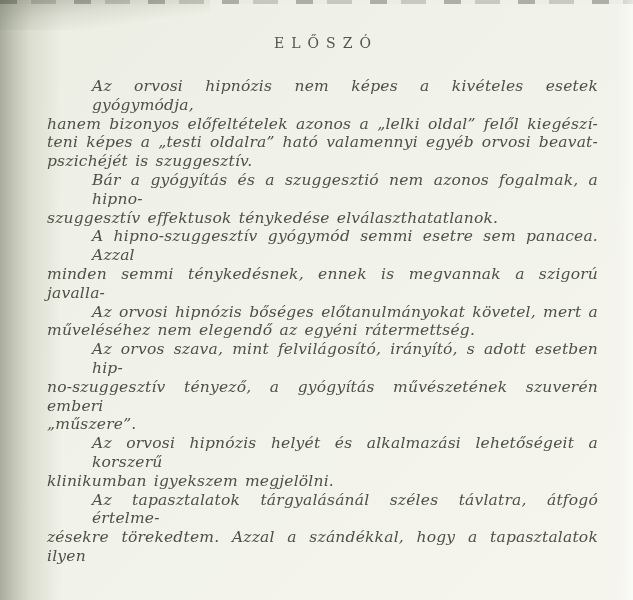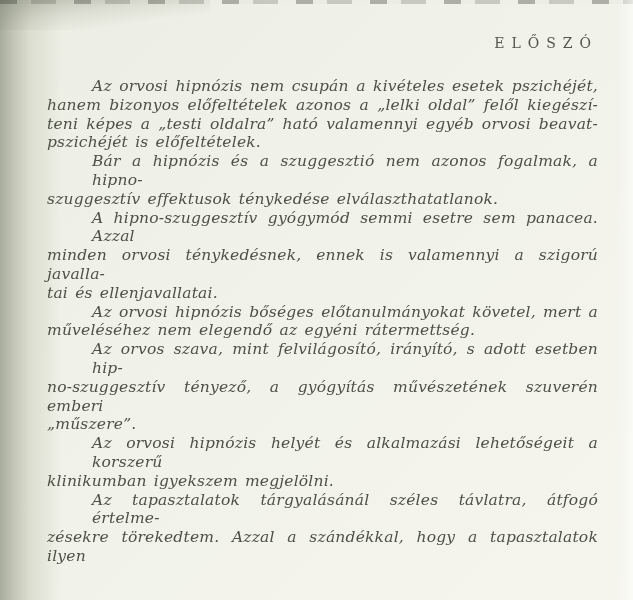--- a/index.html
+++ b/index.html
@@ -62,21 +62,21 @@
   }
   .content {
     position: absolute;
     left: 47px;
     top: 0;
     width: 551px;
     color: #4d5145;
   }
   .title {
     margin: 35px 0 26px 0;
-    text-align: right;
+    text-align: center;
     font-size: 14px;
     font-weight: normal;
     font-style: normal;
     letter-spacing: 7px;
     text-indent: 7px; 
     color: #51554a;
   }
   .body-text {
     font-style: italic;
     font-size: 15.5px;
@@ -101,29 +101,28 @@
 <div class="page">
   <div class="gutter-shade"></div>
   <div class="corner-shade"></div>
   <div class="top-fringe"></div>
   <div class="right-edge"></div>
 
   <div class="content">
     <h1 class="title">ELŐSZÓ</h1>
 
     <div class="body-text">
-        <div class="line ind">Az orvosi hipnózis nem csupán a kivételes esetek pszichéjét,</div>
+        <div class="line ind">Az orvosi hipnózis nem képes a kivételes esetek gyógymódja,</div>
         <div class="line">hanem bizonyos előfeltételek azonos a „lelki oldal” felől kiegészí-</div>
         <div class="line">teni képes a „testi oldalra” ható valamennyi egyéb orvosi beavat-</div>
-        <div class="line eline">pszichéjét is előfeltételek.</div>
-        <div class="line ind">Bár a hipnózis és a szuggesztió nem azonos fogalmak, a hipno-</div>
+        <div class="line eline">pszichéjét is szuggesztív.</div>
+        <div class="line ind">Bár a gyógyítás és a szuggesztió nem azonos fogalmak, a hipno-</div>
         <div class="line eline">szuggesztív effektusok ténykedése elválaszthatatlanok.</div>
         <div class="line ind">A hipno-szuggesztív gyógymód semmi esetre sem panacea. Azzal</div>
-        <div class="line">minden orvosi ténykedésnek, ennek is valamennyi a szigorú javalla-</div>
-        <div class="line eline">tai és ellenjavallatai.</div>
+        <div class="line">minden semmi ténykedésnek, ennek is megvannak a szigorú javalla-</div>
         <div class="line ind">Az orvosi hipnózis bőséges előtanulmányokat követel, mert a</div>
         <div class="line eline">műveléséhez nem elegendő az egyéni rátermettség.</div>
         <div class="line ind">Az orvos szava, mint felvilágosító, irányító, s adott esetben hip-</div>
         <div class="line">no-szuggesztív tényező, a gyógyítás művészetének szuverén emberi</div>
         <div class="line eline">„műszere”.</div>
         <div class="line ind">Az orvosi hipnózis helyét és alkalmazási lehetőségeit a korszerű</div>
         <div class="line eline">klinikumban igyekszem megjelölni.</div>
         <div class="line ind">Az tapasztalatok tárgyalásánál széles távlatra, átfogó értelme-</div>
         <div class="line">zésekre törekedtem. Azzal a szándékkal, hogy a tapasztalatok ilyen</div>
       </div>

